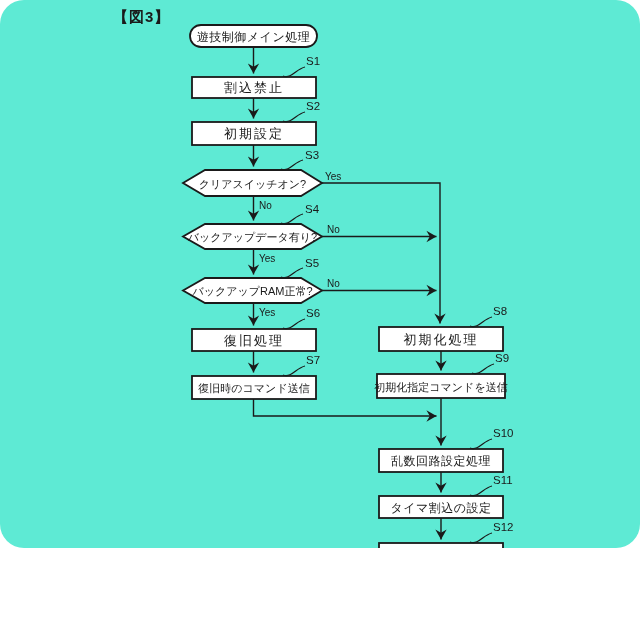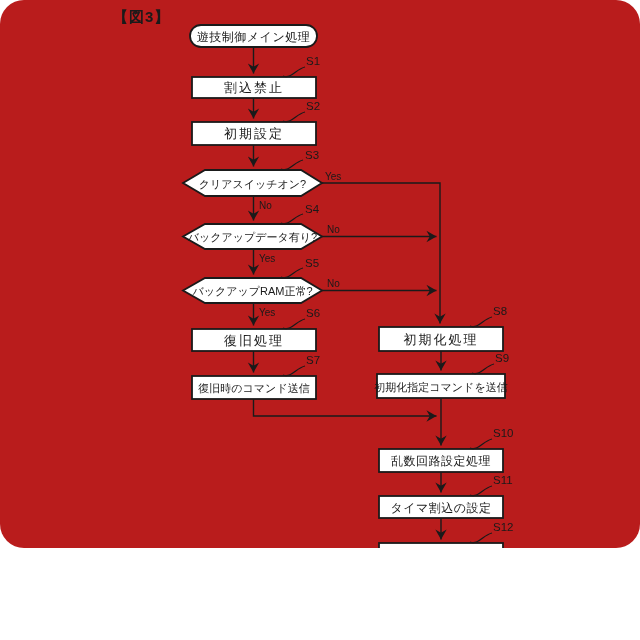--- a/index.html
+++ b/index.html
@@ -5,21 +5,21 @@
   html, body {
     margin: 0;
     padding: 0;
     background: #ffffff;
     font-family: "Liberation Sans", "DejaVu Sans", sans-serif;
   }
   .page {
     position: relative;
     width: 640px;
     height: 548px;
-    background: #b91c1c;
+    background: #5eead4;
     overflow: hidden;
     border-radius: 24px;
   }
   svg { display: block; }
   svg text {
     fill: #1a1a1a;
     font-family: "Liberation Sans", "DejaVu Sans", sans-serif;
   }
   .fig-title { font-size: 15px; font-weight: 600; letter-spacing: 1px; }
   .shape {

